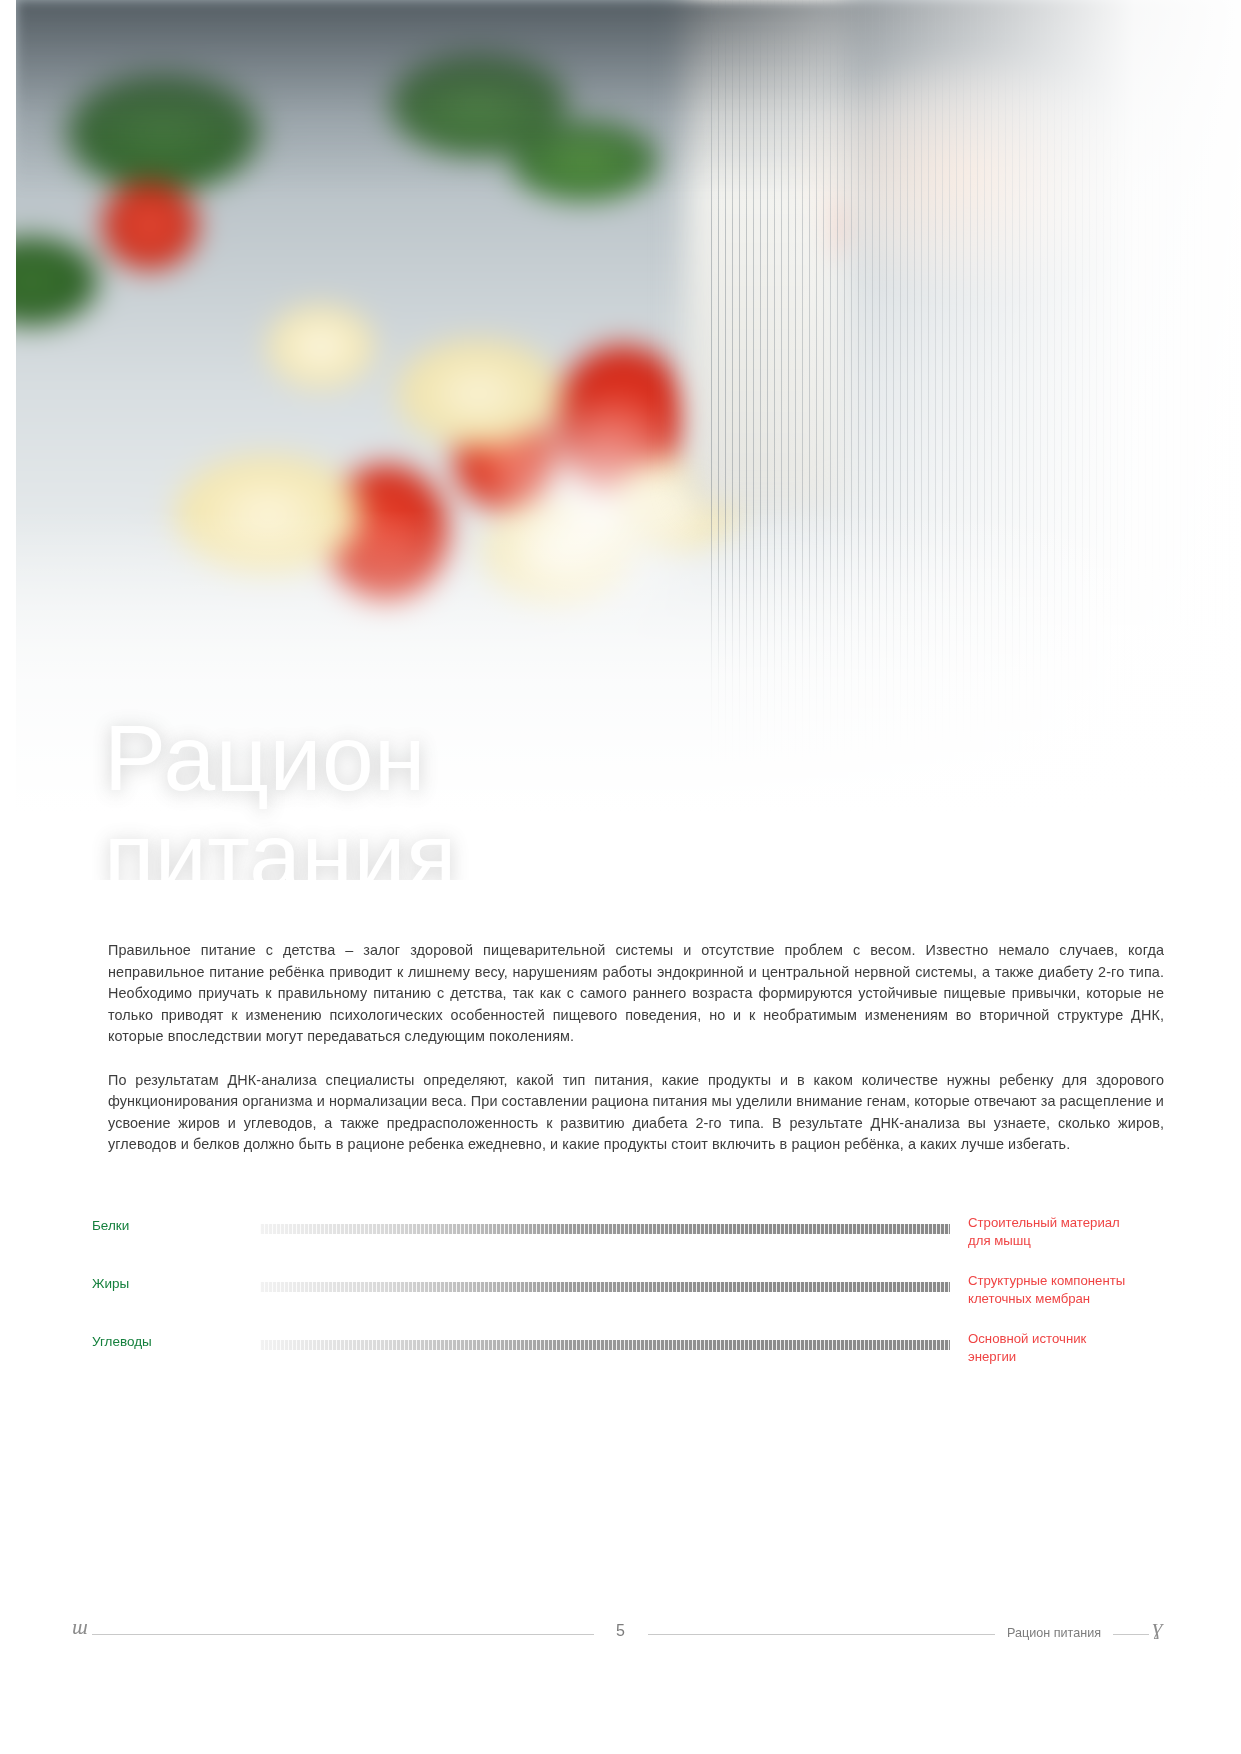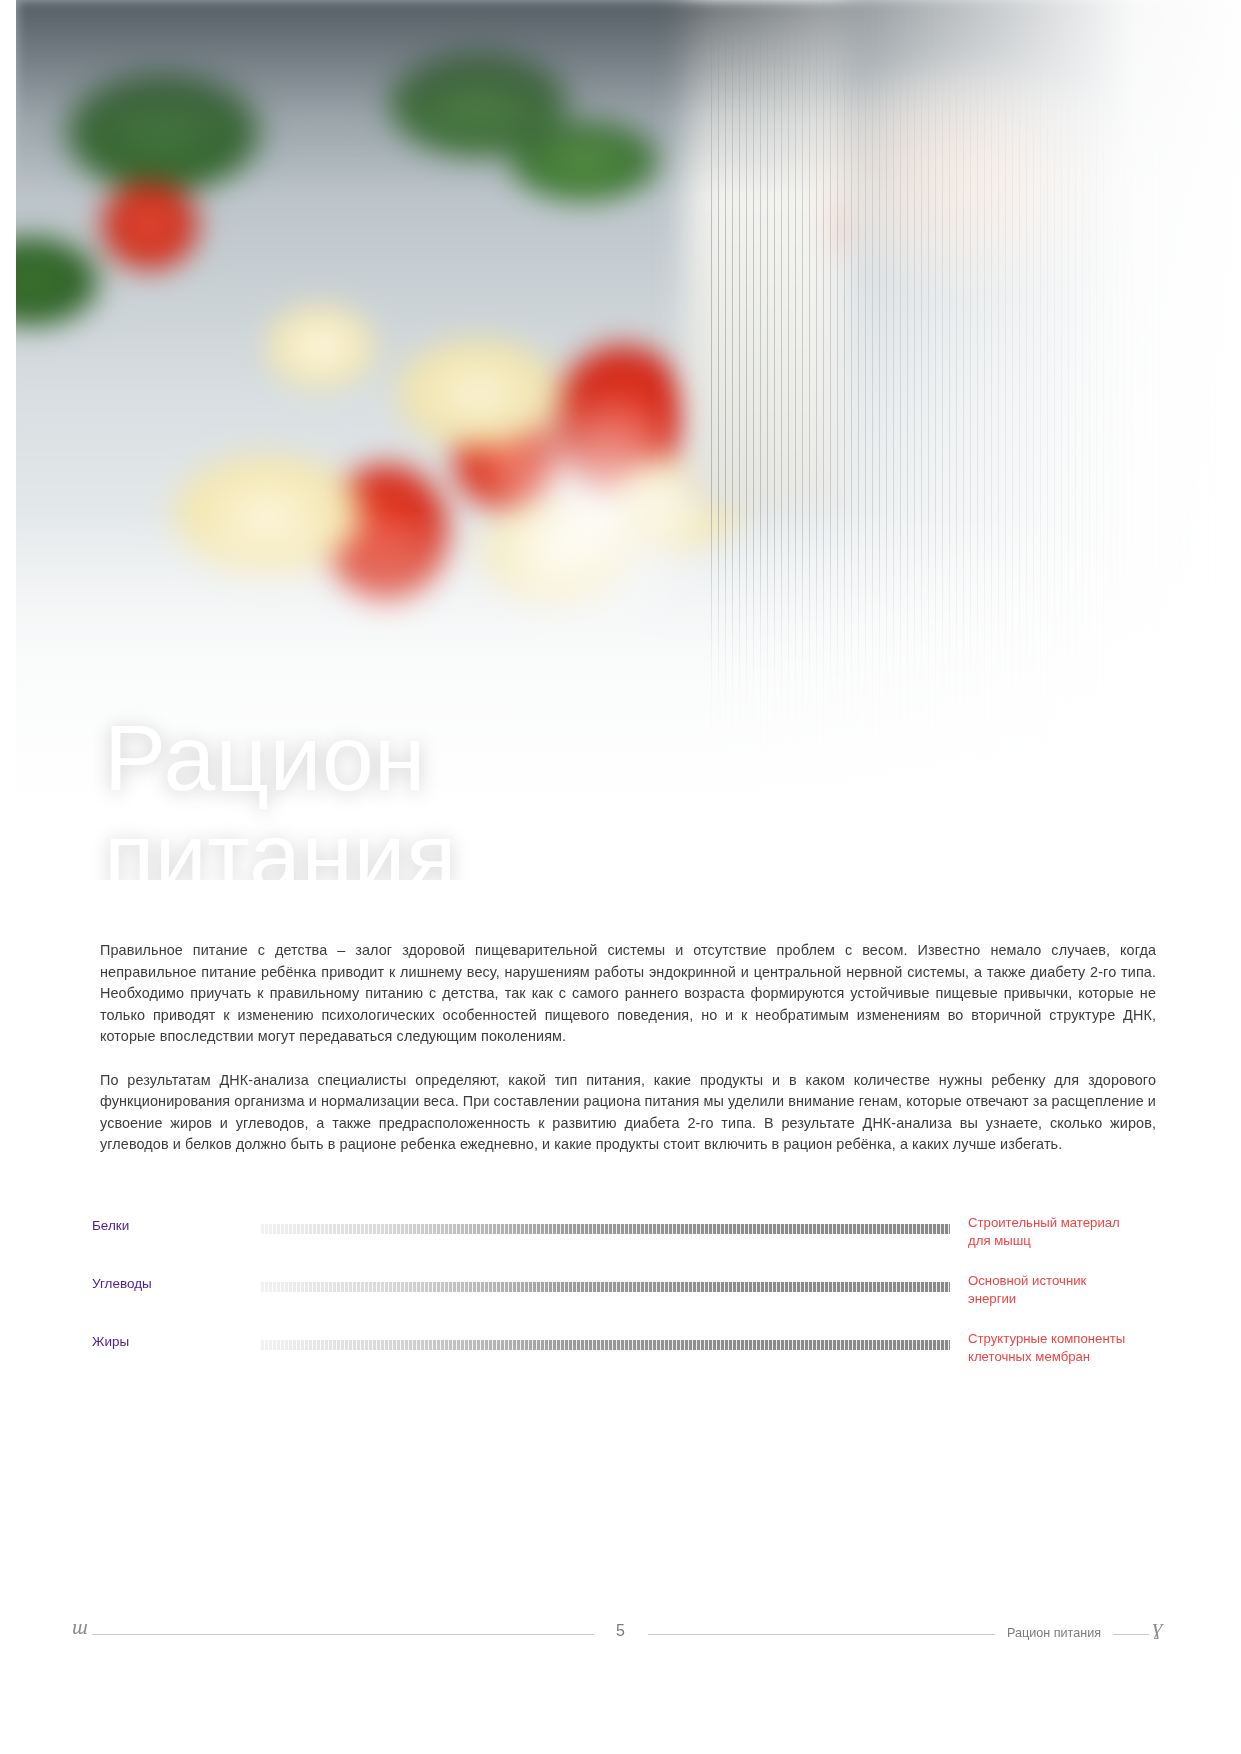--- a/index.html
+++ b/index.html
@@ -111,21 +111,21 @@
     line-height: 1.05;
     font-weight: 400;
     letter-spacing: 0.5px;
     text-shadow: 0 2px 18px rgba(90,90,90,0.30);
     white-space: pre-line;
   }
 
   
   .content {
     position: absolute;
-    left: 100px;
+    left: 108px;
     top: 940px;
     width: 1056px;
   }
   .para {
     font-size: 14.4px;
     line-height: 21.5px;
     color: #3d3d3d;
     text-align: justify;
     margin: 0 0 22px 0;
     letter-spacing: 0.1px;
@@ -141,21 +141,21 @@
   .bar-row {
     position: relative;
     height: 58px;
   }
   .bar-label {
     position: absolute;
     left: 0;
     top: 0;
     width: 160px;
     font-size: 13.5px;
-    color: #4c1d95;
+    color: #15803d;
   }
   .bar-track {
     position: absolute;
     left: 168px;
     top: 6px;
     width: 690px;
     height: 10px;
     background:
       repeating-linear-gradient(90deg, rgba(255,255,255,0.85) 0px, rgba(255,255,255,0.85) 1px, rgba(255,255,255,0) 1px, rgba(255,255,255,0) 4px),
       linear-gradient(90deg, #f2f2f2 0%, #d9d9d9 18%, #9b9b9b 45%, #8c8c8c 70%, #8a8a8a 100%);
@@ -250,31 +250,31 @@
 <div class="bars">
 
   <div class="bar-row">
     <div class="bar-label">Белки</div>
     <div class="bar-track"></div>
     <div class="bar-desc">Строительный материал
 для мышц</div>
   </div>
 
   <div class="bar-row">
+    <div class="bar-label">Жиры</div>
+    <div class="bar-track"></div>
+    <div class="bar-desc">Структурные компоненты
+клеточных мембран</div>
+  </div>
+
+  <div class="bar-row">
     <div class="bar-label">Углеводы</div>
     <div class="bar-track"></div>
     <div class="bar-desc">Основной источник
 энергии</div>
-  </div>
-
-  <div class="bar-row">
-    <div class="bar-label">Жиры</div>
-    <div class="bar-track"></div>
-    <div class="bar-desc">Структурные компоненты
-клеточных мембран</div>
   </div>
 
 </div>
 
 <div class="footer">
   <div class="footer-rule"></div>
   <div class="mark-left">ɯ</div>
   <div class="mark-right">ɣ</div>
   <div class="footer-page">5</div>
   <div class="footer-section">Рацион питания</div>

